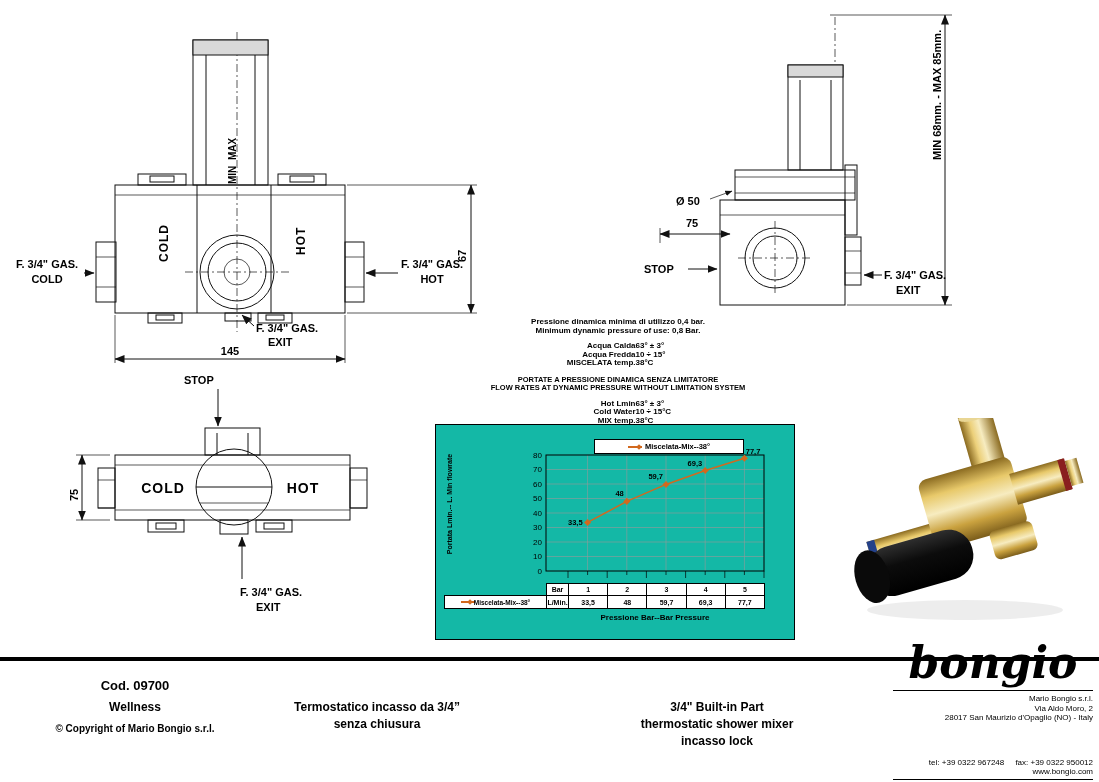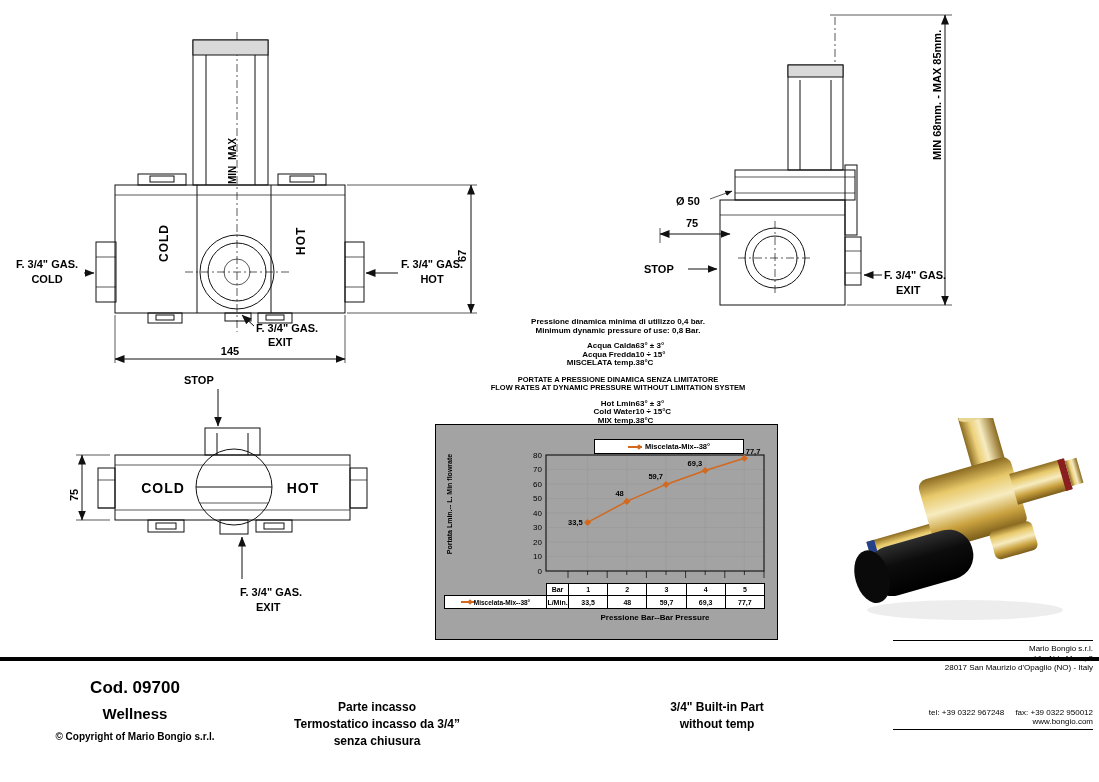--- a/index.html
+++ b/index.html
@@ -18,40 +18,40 @@
   
   .notes{position:absolute;left:468px;top:318px;width:300px;text-align:center;
          font-size:8px;font-weight:bold;line-height:8.5px;}
   .temp-table{margin-top:7px;}
   .trow{display:flex;justify-content:center;gap:0;line-height:8.5px;}
   .tl{width:95px;text-align:right;}
   .tv{width:60px;text-align:left;}
   .flow-note{margin-top:8px;font-size:7.5px;}
   
   .chart-box{position:absolute;left:435px;top:424px;width:341px;height:214px;
-             border:1px solid #000;background:#a3a3a3;}
+             border:1px solid #000;background:#14b8a6;padding-left:17px;}
   .chart-ytitle{position:absolute;left:10px;top:142px;width:126px;transform:rotate(-90deg);
                 transform-origin:0 0;font-size:7px;font-weight:bold;text-align:center;}
   .chart-legend{position:absolute;left:158px;top:14px;width:148px;height:13px;border:1px solid #000;
                 display:flex;align-items:center;justify-content:center;gap:4px;
                 font-size:7.5px;font-weight:bold;background:#fff;}
   .lmark-line{display:inline-block;width:14px;height:2px;}
   .lmark-diamond{display:inline-block;width:4px;height:4px;transform:rotate(45deg);margin-left:-9px;}
   .crow{position:absolute;display:flex;font-size:7px;font-weight:bold;}
   .ccell{height:13px;box-sizing:border-box;border:1px solid #000;margin-left:-1px;background:#fff;
          display:flex;align-items:center;justify-content:center;gap:2px;}
   .ccell:first-child{margin-left:0;}
   .crow-series .ccell{height:14px;}
   .chart-xtitle{position:absolute;top:188px;left:110px;width:218px;text-align:center;
                 font-size:8px;font-weight:bold;}
   
   .rule{position:absolute;left:0;top:657px;width:1099px;height:4px;background:#000;}
   .f-code{position:absolute;left:20px;top:678px;width:230px;text-align:center;font-weight:bold;}
-  .f-code .code{font-size:17px;}
-  .f-code .series{font-size:15px;margin-top:7px;}
+  .f-code .code{font-size:13px;}
+  .f-code .series{font-size:12px;margin-top:7px;}
   .f-code .copy{font-size:10px;margin-top:9px;}
   .f-desc{position:absolute;top:699px;width:250px;text-align:center;font-size:12px;
           font-weight:bold;line-height:17px;}
   .f-it{left:252px;} .f-en{left:592px;}
   .f-brand{position:absolute;left:893px;top:638px;width:200px;text-align:center;}
   .f-brand .logo{font-family:"DejaVu Serif",serif;font-style:italic;font-weight:bold;
                  font-size:44px;line-height:50px;}
   .brand-rule{height:1px;background:#000;margin:2px 0 3px 0;}
   .f-brand .addr{font-size:8px;line-height:9.5px;text-align:right;}
   .pre{white-space:pre;margin-top:35px;}
@@ -363,31 +363,32 @@
 
   <div class="rule"></div>
 
   <div class="f-code">
     <div class="code">Cod. 09700</div>
     <div class="series">Wellness</div>
     <div class="copy">© Copyright of Mario Bongio s.r.l.</div>
   </div>
 
   <div class="f-desc f-it">
-    <div>Parte incasso</div>
     <div>Termostatico incasso da 3/4”</div>
     <div>senza chiusura</div>
   </div>
 
   <div class="f-desc f-en">
     <div>3/4" Built-in Part</div>
-    <div>without temp</div>
+    <div>thermostatic shower mixer</div>
+    <div>incasso lock</div>
   </div>
 
   <div class="f-brand">
+    <div class="logo">bongio</div>
     <div class="brand-rule"></div>
     <div class="addr">Mario Bongio s.r.l.</div>
     <div class="addr">Via Aldo Moro, 2</div>
     <div class="addr">28017 San Maurizio d'Opaglio (NO) - Italy</div>
     <div class="addr pre">tel: +39 0322 967248     fax: +39 0322 950012</div>
     <div class="addr">www.bongio.com</div>
     <div class="brand-rule"></div>
   </div>
 
 </div>

